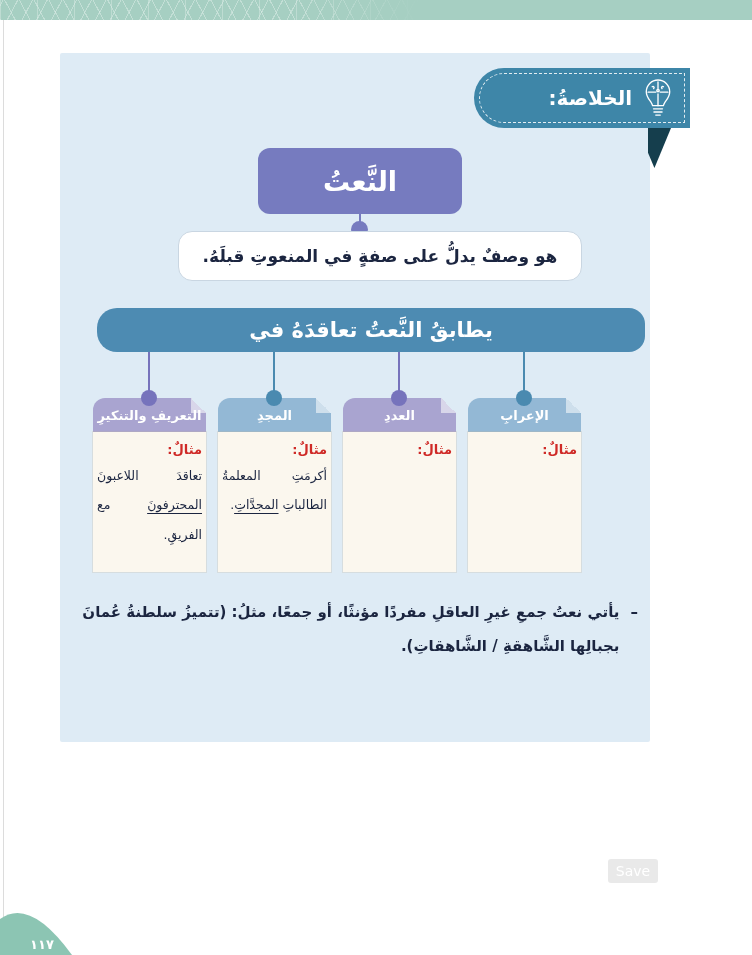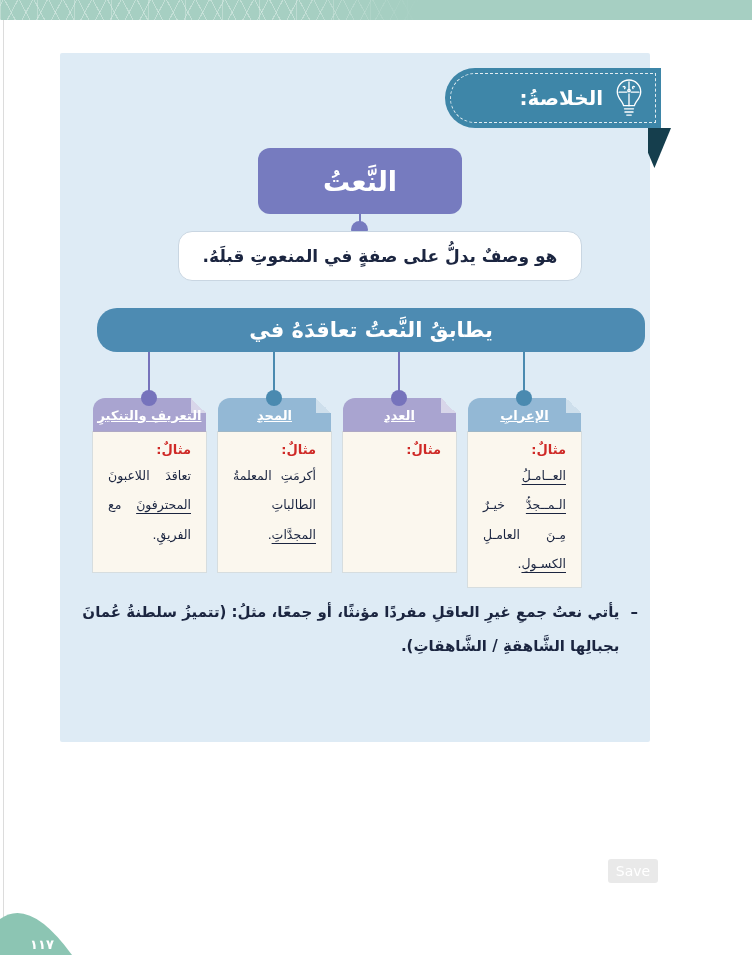--- a/index.html
+++ b/index.html
@@ -17,21 +17,21 @@
   .topbar-pattern{position:absolute;left:0;top:0;width:420px;height:20px;opacity:.6;
     background-image:
       repeating-linear-gradient(62deg, rgba(255,255,255,.55) 0 1px, transparent 1px 13px),
       repeating-linear-gradient(-62deg, rgba(255,255,255,.55) 0 1px, transparent 1px 13px),
       repeating-linear-gradient(90deg, rgba(255,255,255,.45) 0 1px, transparent 1px 37px);
     -webkit-mask-image:linear-gradient(90deg,#000 70%,transparent);
             mask-image:linear-gradient(90deg,#000 70%,transparent);}
 
   .panel{position:absolute;left:60px;top:53px;width:590px;height:689px;background:var(--panel);border-radius:2px;}
 
-  .summary-banner{position:absolute;left:445px;top:68px;width:216px;height:60px;background:var(--teal-banner);
+  .summary-banner{position:absolute;left:474px;top:68px;width:216px;height:60px;background:var(--teal-banner);
     border-radius:30px 0 0 30px;display:flex;align-items:center;justify-content:flex-end;gap:8px;
     padding:0 14px 0 0;box-sizing:border-box;z-index:3;}
   .summary-banner .dashed{position:absolute;inset:5px;border:1px dashed rgba(255,255,255,.85);
     border-radius:26px 0 0 26px;pointer-events:none;}
   .summary-banner .label{color:#fff;font-weight:bold;font-size:20px;direction:rtl;}
   .ribbon-fold{position:absolute;left:648px;top:128px;width:23px;height:40px;background:var(--fold-dark);
     clip-path:polygon(0 0,100% 0,28% 100%,0 62%);z-index:2;}
 
   .title-box{position:absolute;left:258px;top:148px;width:204px;height:66px;background:var(--title-purple);
     border-radius:12px;display:flex;align-items:center;justify-content:center;color:#fff;font-weight:bold;
@@ -47,27 +47,27 @@
     border-radius:20px 16px 16px 20px;display:flex;align-items:center;justify-content:center;color:#fff;
     font-weight:bold;font-size:21px;direction:rtl;}
 
   .card{position:absolute;top:352px;width:113px;}
   .conn-line{position:absolute;left:55px;top:0;width:2px;height:46px;}
   .conn-dot{position:absolute;left:48px;top:38px;width:16px;height:16px;border-radius:50%;z-index:2;}
   .card-blue .conn-line{background:var(--dot-blue);} .card-blue .conn-dot{background:var(--dot-blue);}
   .card-purple .conn-line{background:var(--dot-purple);} .card-purple .conn-dot{background:var(--dot-purple);}
   .card-header{position:absolute;left:0;top:46px;width:113px;height:34px;border-radius:12px 0 0 0;
     display:flex;align-items:center;justify-content:center;color:#fff;font-weight:bold;font-size:13px;
-    direction:rtl;white-space:nowrap;box-sizing:border-box;text-decoration:underline;}
+    direction:rtl;white-space:nowrap;box-sizing:border-box;}
   .card-blue .card-header{background:var(--header-blue);}
   .card-purple .card-header{background:var(--header-purple);}
   .card-header .fold{position:absolute;top:0;right:0;width:15px;height:15px;
     background:linear-gradient(225deg,var(--panel) 50%,rgba(255,255,255,.55) 50%);}
   .card-body{position:absolute;left:0;top:80px;width:113px;min-height:140px;background:var(--card-bg);
-    box-sizing:border-box;padding:10px 15px 8px;direction:rtl;color:var(--text-dark);
+    box-sizing:border-box;padding:10px 4px 8px;direction:rtl;color:var(--text-dark);
     box-shadow:0 0 0 1px rgba(190,180,160,.25);}
   .example-label{color:var(--example-red);font-weight:bold;font-size:13px;margin-bottom:4px;text-align:right;}
   .example-text{margin:0;font-weight:normal;font-size:12.5px;line-height:2.35;text-align:justify;}
   .example-text .u{text-decoration:underline;text-underline-offset:4px;text-decoration-thickness:1px;}
 
   .note{position:absolute;left:80px;top:596px;width:558px;direction:rtl;display:flex;gap:11px;
     color:var(--text-dark);font-weight:bold;font-size:15px;line-height:2.25;}
   .note .dash{flex:0 0 auto;}
   .note p{margin:0;flex:1;}
 
@@ -114,21 +114,20 @@
 
   <div class="card card-blue" style="left:468px">
     <div class="conn-line"></div>
     <div class="conn-dot"></div>
     <div class="card-header">
       <span>الإعرابِ</span>
       <i class="fold"></i>
     </div>
     <div class="card-body">
       <div class="example-label">مثالٌ:</div>
-      <p class="example-text"><span class="u">العــامـلُ الـمــجدُّ</span><span> خيـرٌ مِـنَ العامـلِ </span><span class="u">الكسـولِ</span><span>.</span></p>
     </div>
   </div>
 
   <div class="card card-purple" style="left:343px">
     <div class="conn-line"></div>
     <div class="conn-dot"></div>
     <div class="card-header">
       <span>العددِ</span>
       <i class="fold"></i>
     </div>

